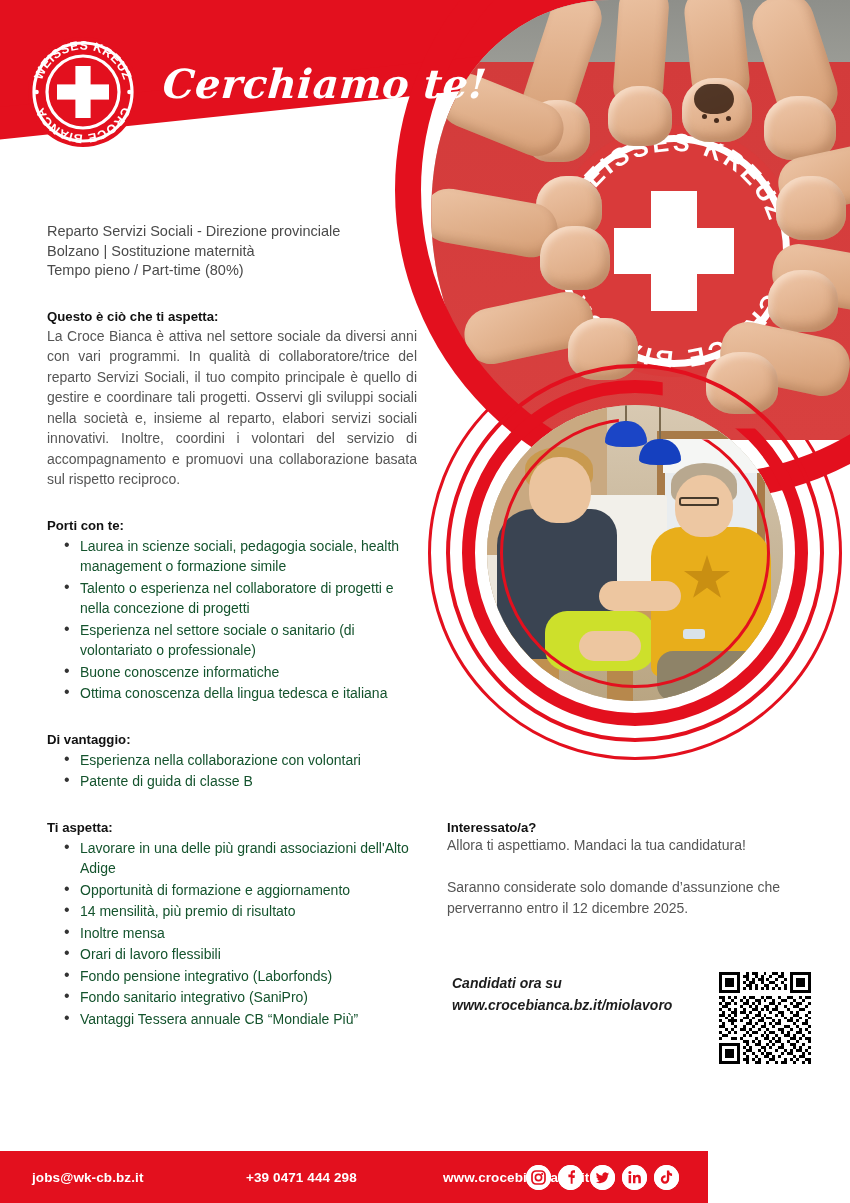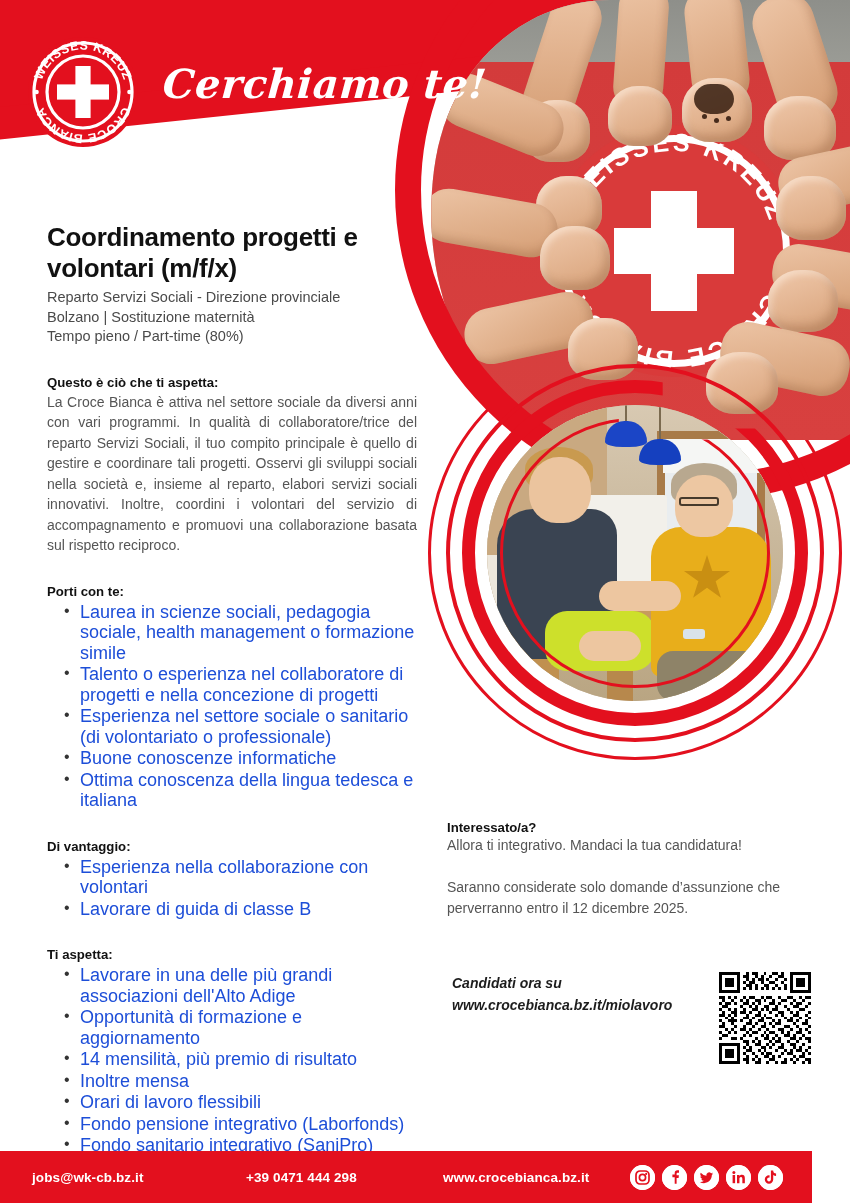--- a/index.html
+++ b/index.html
@@ -165,39 +165,39 @@
   }
   .job-sub { font-size:14.5px; line-height:19.5px; color:#4a4a4a; }
   .sec-head {
     font-size:13.2px; font-weight:700; color:#111; margin-top:28px; margin-bottom:2px;
   }
   .body-p {
     font-size:14px; line-height:20.5px; color:#555; text-align:justify;
   }
   ul.blist { list-style:none; margin-top:3px; }
   ul.blist li {
-    position:relative; padding-left:33px; font-size:18px; line-height:20.5px; color:#1d4ed8;
+    position:relative; padding-left:33px; font-size:14px; line-height:20.5px; color:#14532d;
     margin-bottom:1px;
   }
   ul.blist li::before {
     content:"•"; position:absolute; left:17px; top:-1px; font-size:16px; color:#333;
   }
 
   
   .col-right { position:absolute; left:447px; top:820px; width:350px; z-index:14; }
   .r-head { font-size:13.2px; font-weight:700; color:#111; margin-bottom:0; }
   .r-p { font-size:14px; line-height:21px; color:#555; }
   .r-gap { height:21px; }
   .apply-block { position:absolute; left:452px; top:972px; width:260px; z-index:14; }
   .apply-line { font-size:14px; line-height:22px; color:#1d1d1d; font-weight:600;font-style:italic; }
   .qr { position:absolute; left:716px; top:969px; width:98px; height:98px; z-index:14; }
 
   
   .footer {
-    position:absolute; left:0; bottom:0; width:812px; height:52px;
+    position:absolute; left:0; bottom:0; width:708px; height:52px;
     background:#E3101E; z-index:20;
     display:flex; align-items:center;
   }
   .f-item {
     color:#fff; font-size:13.5px; font-weight:700; letter-spacing:.1px;
     white-space:nowrap;
   }
   .f-email { position:absolute; left:32px; }
   .f-phone { position:absolute; left:246px; }
   .f-web   { position:absolute; left:443px; }
@@ -328,59 +328,58 @@
       </text>
       <circle cx="9.6" cy="56" r="2.2" fill="#ffffff"></circle>
       <circle cx="102.4" cy="56" r="2.2" fill="#ffffff"></circle>
     </svg>
   </div>
 
   <div class="tagline">Cerchiamo te!</div>
 
   <div class="col-left">
 
-    <div class="job-title">Coordinamento progetti e volontari (m/f/x)</div>
     <div class="job-sub">Reparto Servizi Sociali - Direzione provinciale</div>
     <div class="job-sub">Bolzano | Sostituzione maternità</div>
     <div class="job-sub">Tempo pieno / Part-time (80%)</div>
 
     <div class="sec-head">Questo è ciò che ti aspetta:</div>
     <div class="body-p">La Croce Bianca è attiva nel settore sociale da diversi anni con vari programmi.  In qualità di collaboratore/trice del reparto Servizi Sociali, il tuo compito principale è quello di gestire e coordinare tali progetti. Osservi gli sviluppi sociali nella società e, insieme al reparto, elabori servizi sociali innovativi. Inoltre, coordini i volontari del servizio di accompagnamento e promuovi una collaborazione basata sul rispetto reciproco.</div>
 
     <div class="sec-head">Porti con te:</div>
     <ul class="blist">
       <li>Laurea in scienze sociali, pedagogia sociale, health management o formazione simile</li>
       <li>Talento o esperienza nel collaboratore di progetti e nella concezione di progetti</li>
       <li>Esperienza nel settore sociale o sanitario (di volontariato o professionale)</li>
       <li>Buone conoscenze informatiche</li>
       <li>Ottima conoscenza della lingua tedesca e italiana</li>
     </ul>
 
     <div class="sec-head">Di vantaggio:</div>
     <ul class="blist">
       <li>Esperienza nella collaborazione con volontari</li>
-      <li>Lavorare di guida di classe B</li>
+      <li>Patente di guida di classe B</li>
     </ul>
 
     <div class="sec-head">Ti aspetta:</div>
     <ul class="blist">
       <li>Lavorare in una delle più grandi associazioni dell'Alto Adige</li>
       <li>Opportunità di formazione e aggiornamento</li>
       <li>14 mensilità, più premio di risultato</li>
       <li>Inoltre mensa</li>
       <li>Orari di lavoro flessibili</li>
       <li>Fondo pensione integrativo (Laborfonds)</li>
       <li>Fondo sanitario integrativo (SaniPro)</li>
       <li>Vantaggi Tessera annuale CB “Mondiale Più”</li>
     </ul>
   </div>
 
   <div class="col-right">
     <div class="r-head">Interessato/a?</div>
-    <div class="r-p">Allora ti integrativo. Mandaci la tua candidatura!</div>
+    <div class="r-p">Allora ti aspettiamo. Mandaci la tua candidatura!</div>
     <div class="r-gap"></div>
     <div class="r-p">Saranno considerate solo domande d’assunzione che perverranno entro il 12 dicembre 2025.</div>
   </div>
 
   <div class="apply-block">
     <div class="apply-line">Candidati ora su</div>
     <div class="apply-line">www.crocebianca.bz.it/miolavoro</div>
   </div>
 
   <div class="qr">

